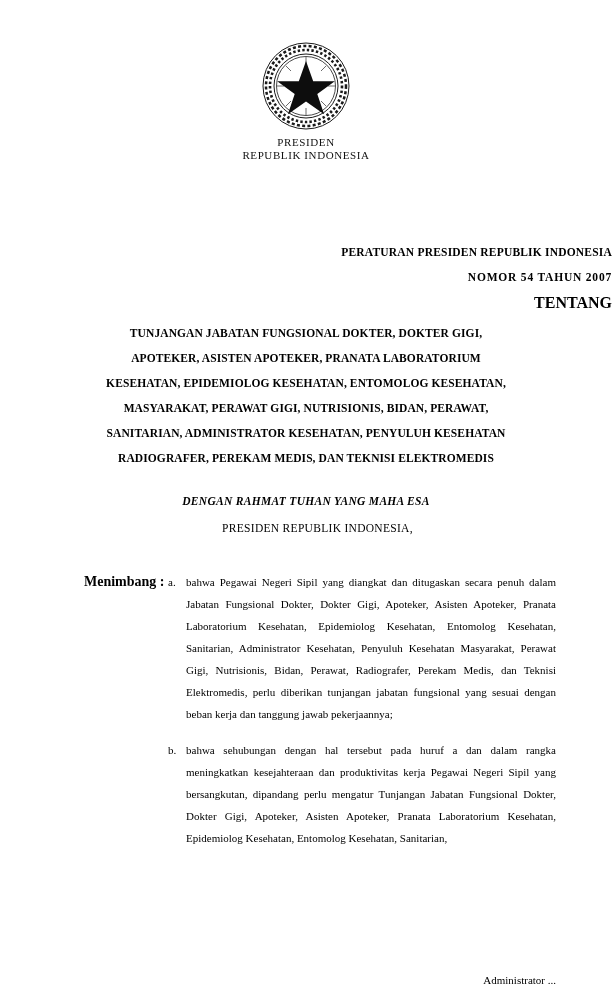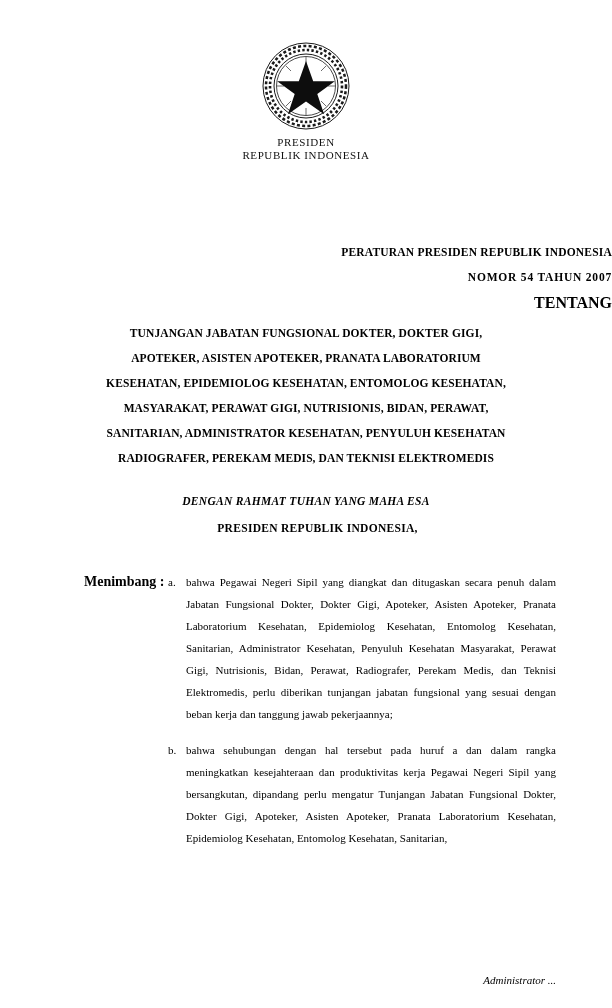--- a/index.html
+++ b/index.html
@@ -80,21 +80,21 @@
     text-align: center;
     font-weight: bold;
     font-size: 11.5px;
     line-height: 25px;
     letter-spacing: 0.3px;
     font-style: italic;
   }
   .authority {
     margin-top: 2px;
     text-align: center;
-    font-weight: bold;
+    font-weight: normal;
     font-size: 11.5px;
     line-height: 25px;
     letter-spacing: 0.3px;
     padding-left: 23px;
   }
 
   
   .considering {
     margin-top: 30px;
     padding-left: 84px;
@@ -132,21 +132,20 @@
   }
 
   
   .footer {
     position: absolute;
     left: 0;
     right: 56px;
     bottom: 62px;
     text-align: right;
     font-size: 11px;
-    font-style: italic;
   }
 </style>
 </head>
 <body>
 
 <div class="page">
 
   <div class="emblem-block">
     <div class="emblem">
       <svg width="92" height="92" viewBox="0 0 92 92" xmlns="http://www.w3.org/2000/svg">

